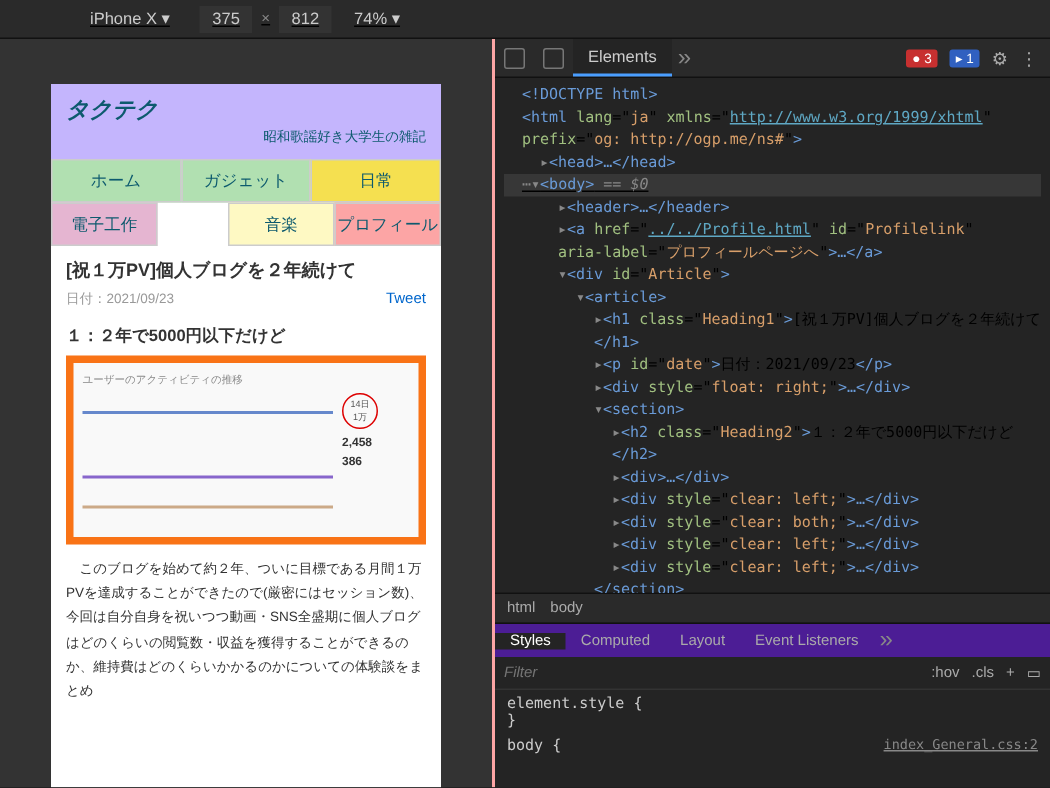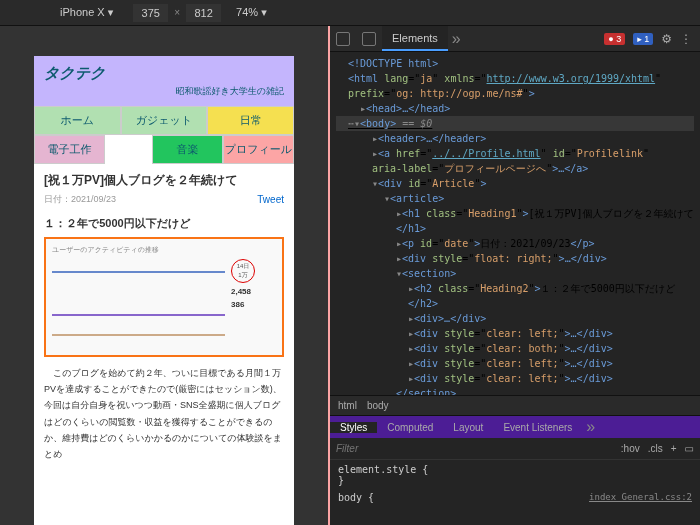--- a/index.html
+++ b/index.html
@@ -1,42 +1,42 @@
 <!DOCTYPE html>
 <html><head>
 <meta charset="utf-8">
 <style>
 * { margin: 0; padding: 0; box-sizing: border-box; }
 body { font-family: Arial, sans-serif; background: #1e1e1e; width: 700px; height: 525px; overflow: hidden; display: flex; flex-direction: column; }
-.top-bar { height: 26px; background: #2a2a2a; display: flex; align-items: center; border-bottom: 1px solid #111; }
+.top-bar { height: 26px; background: #2a2a2a; display: flex; align-items: center; border-bottom: 1px solid #111; text-decoration: underline; }
 .device-select { color: #ccc; font-size: 11px; margin-left: 60px; display: flex; align-items: center; gap: 4px; }
 .dims { display: flex; align-items: center; margin-left: 20px; gap: 6px; }
 .dim-input { background: #333; color: #ccc; border: none; width: 35px; height: 18px; font-size: 11px; text-align: center; }
 .dim-x { color: #888; font-size: 10px; }
 .zoom { color: #ccc; font-size: 11px; margin-left: 15px; }
 .main-area { display: flex; flex: 1; overflow: hidden; }
 .viewport { width: 362px; background: #333; display: flex; justify-content: center; padding: 30px 0 0 0; overflow: hidden; }
 .phone { width: 260px; background: #fff; height: 470px; overflow: hidden; }
 .site-header { background: #c4b5fd; padding: 8px 10px; }
 .site-title { color: #0d5a6e; font-size: 15px; font-weight: bold; font-style: italic; }
 .site-sub { color: #0d5a6e; font-size: 9px; text-align: right; margin-top: 2px; }
 .nav-row { display: flex; }
 .nav-item { flex: 1; text-align: center; font-size: 11px; padding: 6px 0; color: #0d5a6e; border: 1px solid #ccc; }
 .nav-active { background: #f5e050; }
 .nav-green { background: #b1e0b1; }
 .nav-pink { background: #e5b5d1; }
-.nav-purple { background: #22c55e; margin-left: 47px; }
+.nav-purple { background: #fef9c3; margin-left: 47px; }
 .nav-blue { background: #fca5a5; }
 .article { padding: 8px 10px; }
 .article h1 { font-size: 12px; color: #333; margin-bottom: 4px; }
 .date-row { display: flex; justify-content: space-between; align-items: center; }
 .date { font-size: 9px; color: #999; }
 .tweet { font-size: 10px; color: #0066cc; }
 .h2 { font-size: 11px; font-weight: bold; color: #333; margin: 10px 0 6px; }
-.chart { background: #f9f9f9; border: 2px solid #f97316; padding: 6px; margin: 6px 0; }
+.chart { background: #f9f9f9; border: 5px solid #f97316; padding: 6px; margin: 6px 0; }
 .chart-title { font-size: 7px; color: #888; margin-bottom: 4px; }
 .chart-body { display: flex; gap: 6px; }
 .chart-graph { flex: 1; height: 90px; position: relative; }
 .chart-line1 { position: absolute; top: 12px; left: 0; right: 0; height: 2px; background: #6688cc; }
 .chart-line2 { position: absolute; top: 55px; left: 0; right: 0; height: 2px; background: #8866cc; }
 .chart-line3 { position: absolute; top: 75px; left: 0; right: 0; height: 2px; background: #ccaa88; }
 .chart-side { width: 45px; font-size: 7px; }
 .circle { width: 24px; height: 24px; border: 1.5px solid #d00; border-radius: 50%; margin-bottom: 2px; display: flex; flex-direction: column; align-items: center; justify-content: center; }
 .circle-v { font-size: 6px; color: #555; }
 .stat { margin: 4px 0; }

